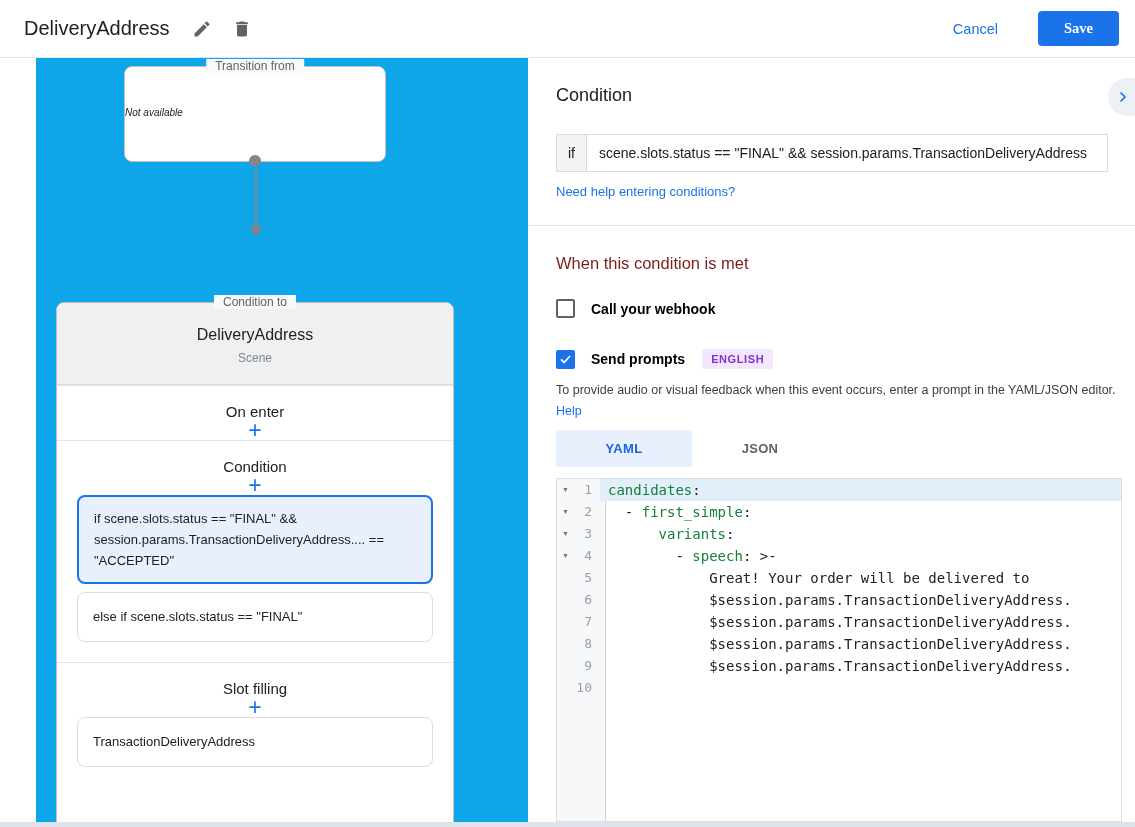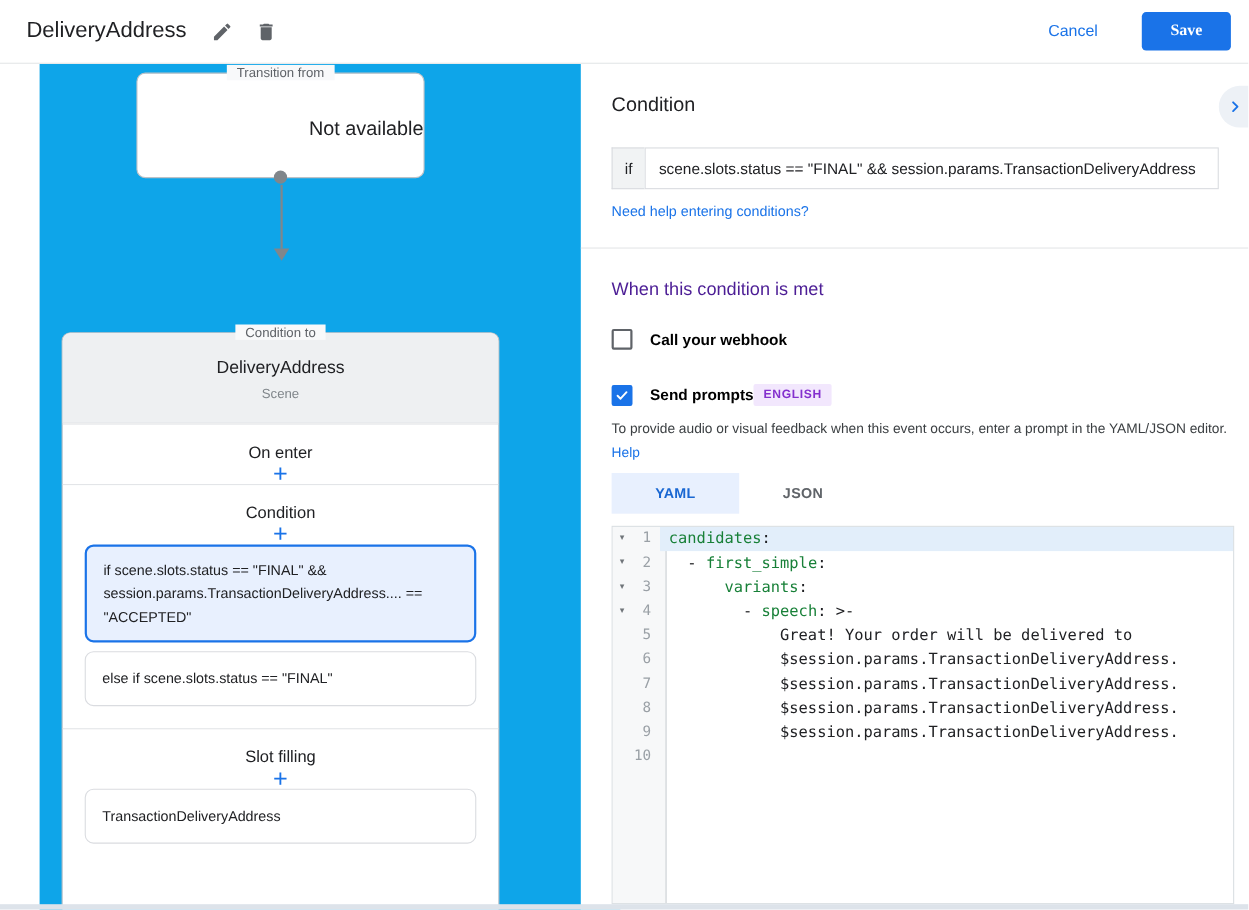--- a/index.html
+++ b/index.html
@@ -34,21 +34,21 @@
   .left-panel { position:absolute; left:0; top:0; width:528px; height:100%; background:#0ea5e9; overflow:hidden;margin-left:36px; }
   .right-panel { position:absolute; left:528px; right:0; top:0; bottom:0; background:#fff; }
   .bottom-strip { position:absolute; left:0; right:0; bottom:0; height:5px; background:#dde3ea; z-index:9; }
   
   .outline-box { position:absolute; border:1px solid #bdc1c6; border-radius:8px; background:#fff; }
   .box-label {
     position:absolute; top:-8px; left:50%; transform:translateX(-50%);
     background:#f8f9fa; padding:0 9px; font-size:12px; color:#5f6368; white-space:nowrap;
   }
   .tfrom { left:88px; top:8px; width:262px; height:96px; }
-  .tfrom-value { text-align:right; margin-top:40px; font-size:18px; color:#202124; }
+  .tfrom-value { text-align:left; margin-top:40px; font-size:10px; color:#202124;font-style:italic; }
   .tfrom-dot {
     position:absolute; bottom:-6px; left:50%; margin-left:-6px;
     width:12px; height:12px; border-radius:50%; background:#80868b;
   }
   .t-arrow { position:absolute; left:213px; top:110px; width:14px; }
   .t-arrow .line { width:2px; height:58px; background:#80868b; margin:0 auto; }
   .t-arrow .head {
     width:0; height:0; margin:0 auto;
     border-left:7px solid transparent; border-right:7px solid transparent;
     border-top:11px solid #80868b;
@@ -90,39 +90,39 @@
     width:30px; background:#f1f3f4; border:1px solid #dadce0; border-right:none;
     display:flex; align-items:center; justify-content:center; font-size:14px; color:#202124;
   }
   .if-input {
     flex:1; min-width:0; border:1px solid #dadce0; background:#fff;
     font-family:"Liberation Sans", sans-serif; font-size:14px; color:#202124;
     padding:0 12px; outline:none; white-space:nowrap; overflow:hidden;
   }
   .help-link { position:absolute; left:28px; top:126px; font-size:13px; color:#1a73e8; text-decoration:none; cursor:pointer; }
   .hdivider { position:absolute; left:0; right:0; top:167px; border-top:1px solid #e4e6e8; }
-  .when-heading { position:absolute; left:28px; top:196px; font-size:16.5px; font-weight:400; color:#4c1d95; }
+  .when-heading { position:absolute; left:28px; top:196px; font-size:16.5px; font-weight:400; color:#7f1d1d; }
   .check-row { position:absolute; left:28px; display:flex; align-items:center; cursor:pointer; }
   .row-webhook { top:241px; }
   .row-prompts { top:291px; }
   .cbox {
     width:19px; height:19px; border:2px solid #5f6368; border-radius:2px; background:#fff;
     display:flex; align-items:center; justify-content:center; flex:none;
   }
   .cbox.checked { background:#1a73e8; border-color:#1a73e8; }
   .check-label { margin-left:16px; font-size:14px; font-weight:700; color:#000000; }
   .lang-badge {
-    background:#f2e7fd; color:#8430ce; font-size:11px; font-weight:700;
+    margin-left:17px; background:#f2e7fd; color:#8430ce; font-size:11px; font-weight:700;
     letter-spacing:.6px; padding:4px 9px; border-radius:2px;
   }
   .desc { position:absolute; left:28px; top:322px; width:578px; font-size:12.5px; line-height:21px; color:#3c4043; }
   .desc a { color:#1a73e8; text-decoration:none; cursor:pointer; }
   .tabs { position:absolute; left:28px; top:372px; display:flex; }
   .tab {
-    width:116px; height:37px; line-height:37px; text-align:center;
+    width:136px; height:37px; line-height:37px; text-align:center;
     font-size:13px; font-weight:700; letter-spacing:.3px; color:#5f6368; cursor:pointer;
   }
   .tab.active { background:#e8f0fe; color:#1967d2; }
   
   .editor {
     position:absolute; left:28px; top:420px; width:566px; bottom:5px;
     border:1px solid #dadfe3; background:#fff; overflow:hidden;
     font-family:"DejaVu Sans Mono", monospace; font-size:14px;
   }
   .gutter-bg {

